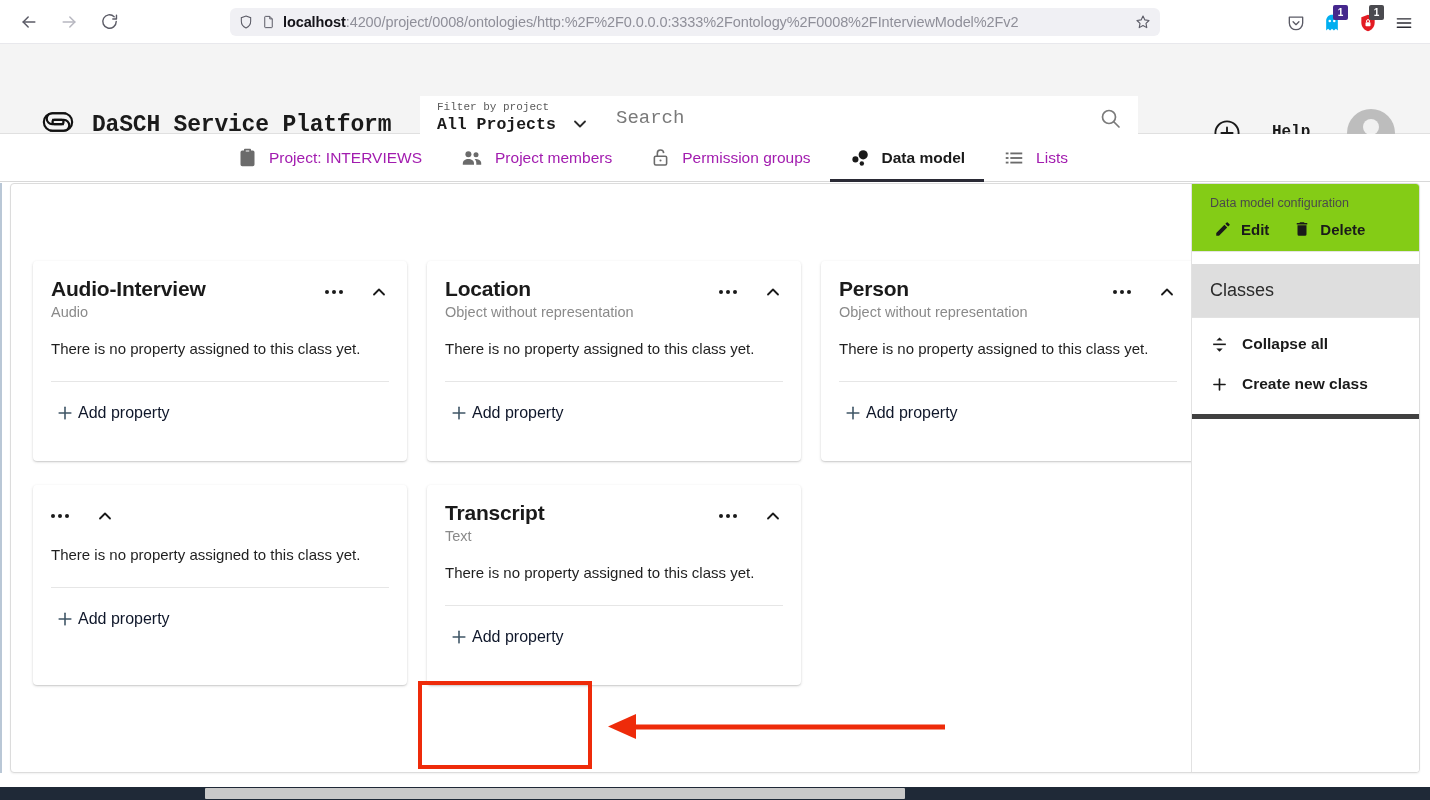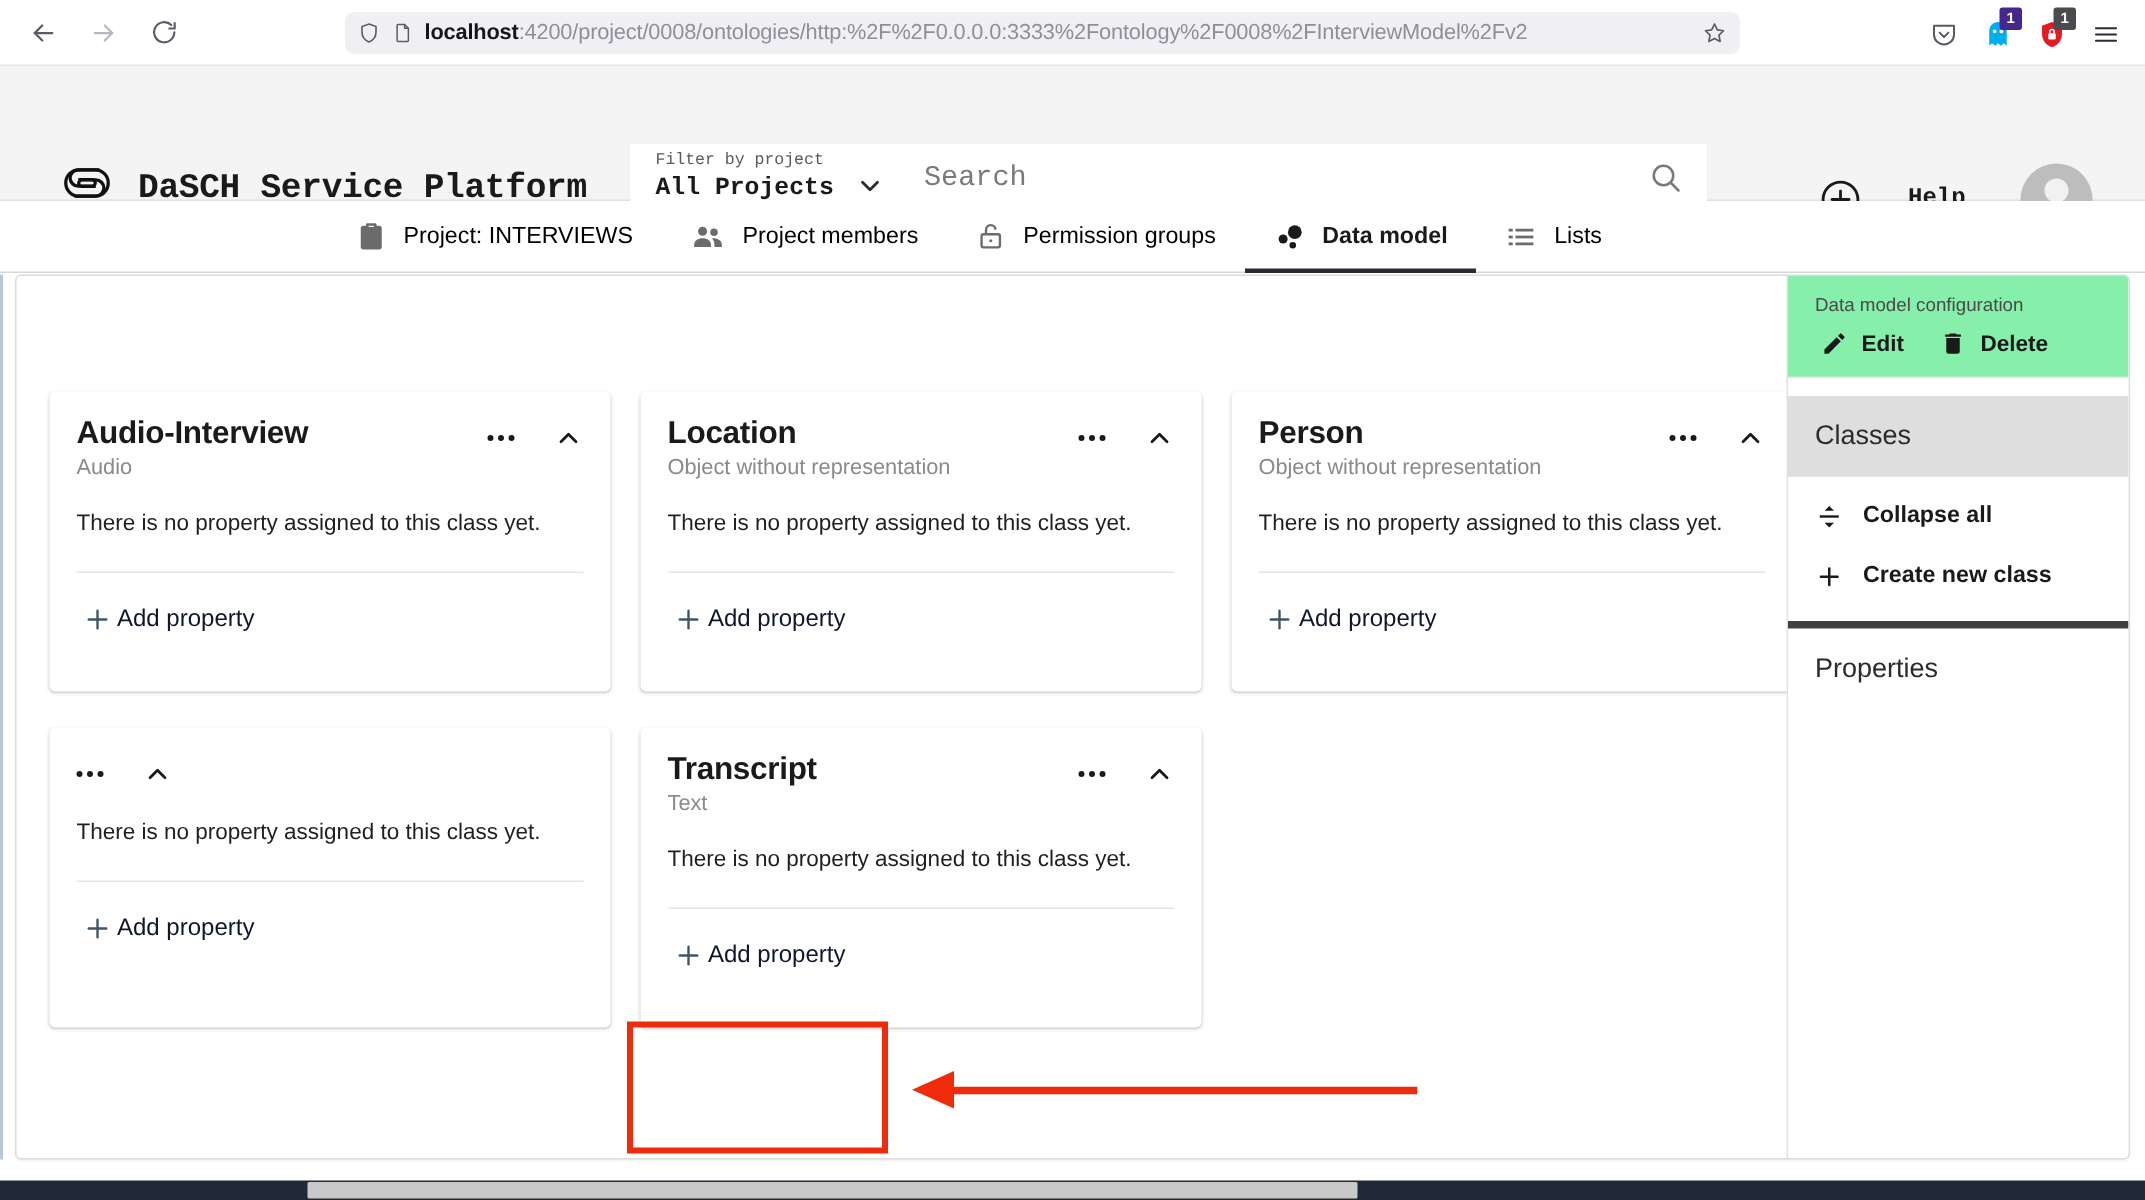--- a/index.html
+++ b/index.html
@@ -120,21 +120,21 @@
   .avatar .body { position:absolute; left: 8px; top: 30px; width: 32px; height: 24px; border-radius: 16px 16px 0 0; background: #f1f1f1; }
 
   
   .tabs {
     position: relative; height: 48px; background: #ffffff;
     border-bottom: 1px solid #d8d8d8;
     display: flex; align-items: stretch; padding-left: 218px;
   }
   .tab {
     display: flex; align-items: center; gap: 11px;
-    padding: 0 19px; color: #000000; font-size: 15.5px;
+    padding: 0 19px; color: #a21caf; font-size: 15.5px;
     position: relative;
   }
   .tab .ti { display: flex; align-items: center; color: #6b6b6b; }
   .tab.active { color: #1a1a1a; font-weight: 700; }
   .tab.active .ti { color: #1a1a1a; }
   .tab.active::after {
     content: ""; position: absolute; left: 0; right: 0; bottom: -1px;
     height: 3px; background: #2a2a35;
   }
 
@@ -185,21 +185,21 @@
     padding-left: 4px;
   }
   .add-prop .pl { color: #3f5566; display:flex; }
 
   
   .side {
     position: absolute; right: 0; top: 0; width: 228px; height: 100%;
     border-left: 1px solid #e2e2e2; background: #ffffff;
   }
   .side-cfg {
-    height: 68px; background: #86efac; border-bottom: 1px solid #e4e4e4;
+    height: 68px; background: #84cc16; border-bottom: 1px solid #e4e4e4;
     padding: 12px 0 0 18px;
   }
   .side-cfg .lbl { font-size: 12.5px; color: #4a4a4a; }
   .side-cfg .acts { display: flex; align-items: center; gap: 24px; margin-top: 10px; padding-left: 4px; }
   .side-act { display: flex; align-items: center; gap: 9px; font-size: 15px; font-weight: 700; color: #1a1a1a; }
   .side-act .si { display: flex; color: #1a1a1a; }
   .side-spacer { height: 12px; background: #ffffff; }
   .side-sec {
     height: 54px; background: #dedede; display: flex; align-items: center;
     padding-left: 18px; font-size: 18px; color: #2b2b2b;
@@ -639,21 +639,20 @@
             <span class="si">
               <svg width="19" height="19" viewBox="0 0 24 24" fill="none" stroke="currentColor" stroke-width="2.1" stroke-linecap="round">
                   <path d="M12 5v14"></path>
                   <path d="M5 12h14"></path>
                 </svg>
             </span>
             <span>Create new class</span>
           </div>
         </div>
 
-        <div class="side-sec2">Properties</div>
       </div>
 
     </div>
   </div>
 
   <div class="anno-box"></div>
   <svg class="anno-arrow" width="345" height="45" viewBox="0 0 345 45">
     <line x1="345" y1="23" x2="28" y2="23" stroke="#ee2b0a" stroke-width="5"></line>
     <polygon points="8,22.5 36,10 36,35" fill="#ee2b0a"></polygon>
   </svg>

